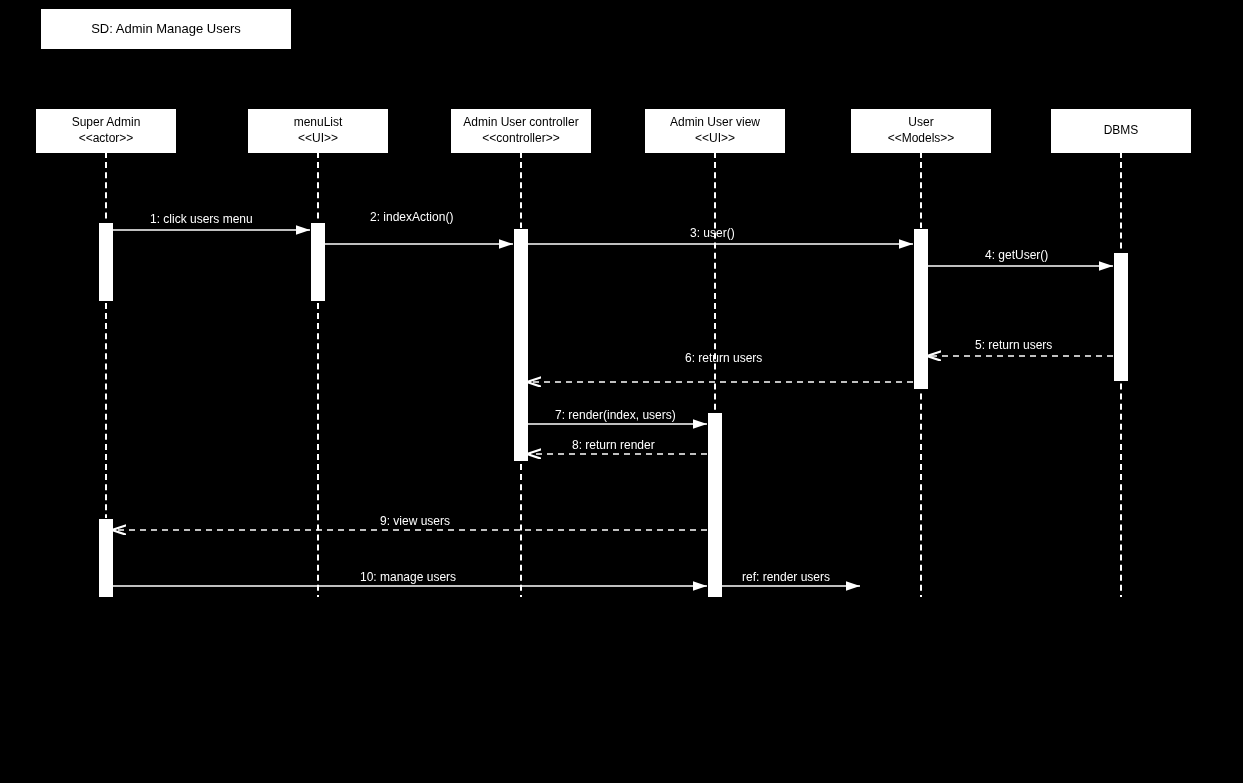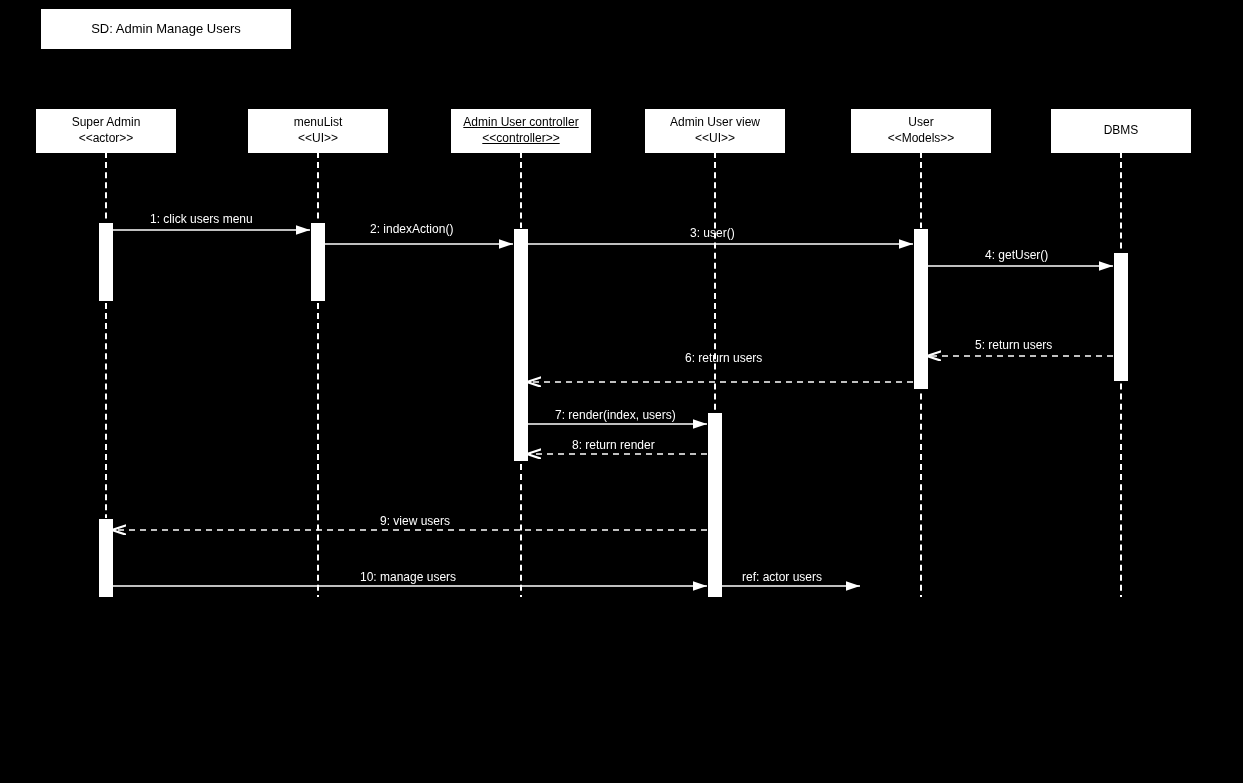--- a/index.html
+++ b/index.html
@@ -27,21 +27,21 @@
       <div class="box lifeline-head" style="left: 35px; justify-content: center;">
         <div>Super Admin</div>
         <div>&lt;&lt;actor&gt;&gt;</div>
       </div>
       <div class="lifeline-dash" style="left: 105px;"></div>
       <div class="box lifeline-head" style="left: 247px;">
         <div>menuList</div>
         <div>&lt;&lt;UI&gt;&gt;</div>
       </div>
       <div class="lifeline-dash" style="left: 317px;"></div>
-      <div class="box lifeline-head" style="left: 450px; text-decoration: underline;">
+      <div class="box lifeline-head" style="left: 450px;">
         <div>Admin User controller</div>
         <div>&lt;&lt;controller&gt;&gt;</div>
       </div>
       <div class="lifeline-dash" style="left: 520px;"></div>
       <div class="box lifeline-head" style="left: 644px;">
         <div>Admin User view</div>
         <div>&lt;&lt;UI&gt;&gt;</div>
       </div>
       <div class="lifeline-dash" style="left: 714px;"></div>
       <div class="box lifeline-head" style="left: 850px;">
@@ -57,30 +57,30 @@
 
   <div class="act" style="left:98px;top:222px;height:78px"></div>
   <div class="act" style="left:310px;top:222px;height:78px"></div>
   <div class="act" style="left:513px;top:228px;height:232px"></div>
   <div class="act" style="left:913px;top:228px;height:160px"></div>
   <div class="act" style="left:1113px;top:252px;height:128px"></div>
   <div class="act" style="left:707px;top:412px;height:218px"></div>
   <div class="act" style="left:98px;top:518px;height:78px"></div>
 
   <div class="msg" style="left:150px;top:212px">1: click users menu</div>
-  <div class="msg" style="left:370px;top:222px">2: indexAction()</div>
+  <div class="msg" style="left:370px;top:210px">2: indexAction()</div>
   <div class="msg" style="left:690px;top:226px">3: user()</div>
   <div class="msg" style="left:985px;top:248px">4: getUser()</div>
   <div class="msg" style="left:975px;top:338px">5: return users</div>
   <div class="msg" style="left:685px;top:351px">6: return users</div>
   <div class="msg" style="left:555px;top:408px">7: render(index, users)</div>
   <div class="msg" style="left:572px;top:438px">8: return render</div>
   <div class="msg" style="left:380px;top:514px">9: view users</div>
   <div class="msg" style="left:360px;top:570px">10: manage users</div>
-  <div class="msg" style="left:742px;top:570px">ref: actor users</div>
+  <div class="msg" style="left:742px;top:570px">ref: render users</div>
 
   <svg class="arrows">
     <defs>
       <marker id="ah" markerWidth="10" markerHeight="10" refX="9" refY="3" orient="auto">
         <path d="M0,0 L9,3 L0,6" fill="none" stroke="#fff" stroke-width="1.4"></path>
       </marker>
       <marker id="ahF" markerWidth="10" markerHeight="10" refX="9" refY="3" orient="auto">
         <path d="M0,0 L9,3 L0,6 Z" fill="#fff"></path>
       </marker>
     </defs>

